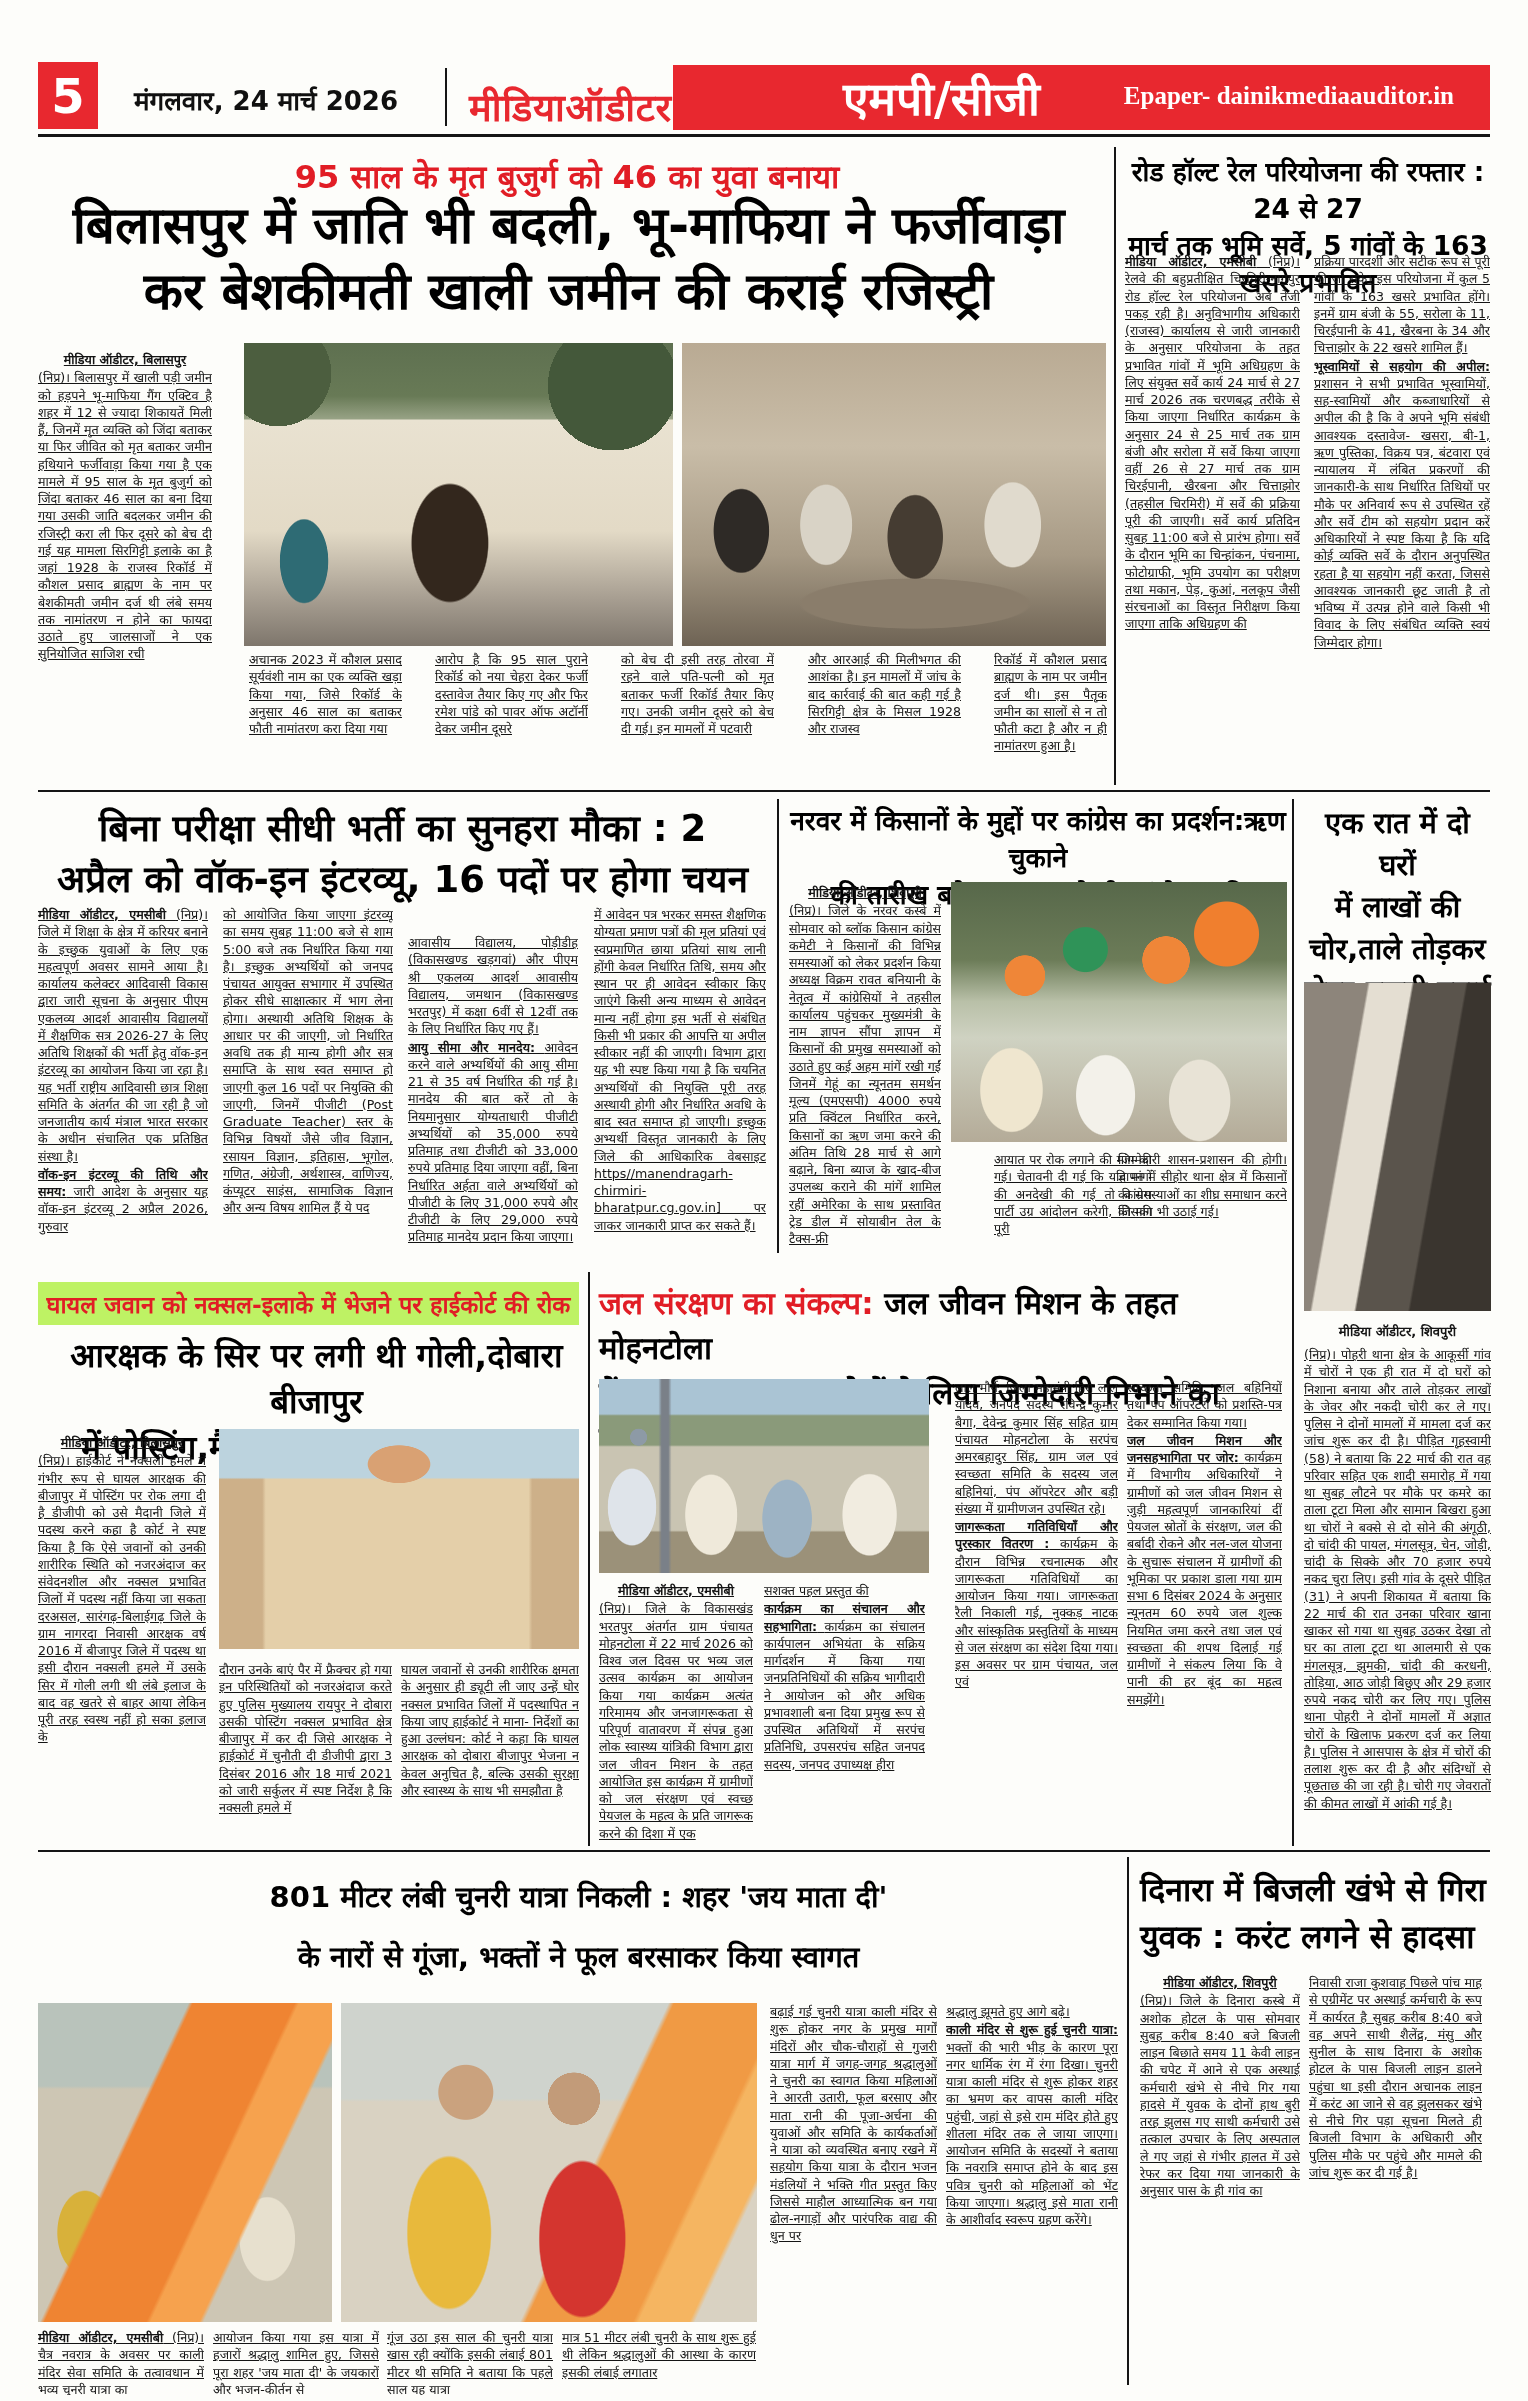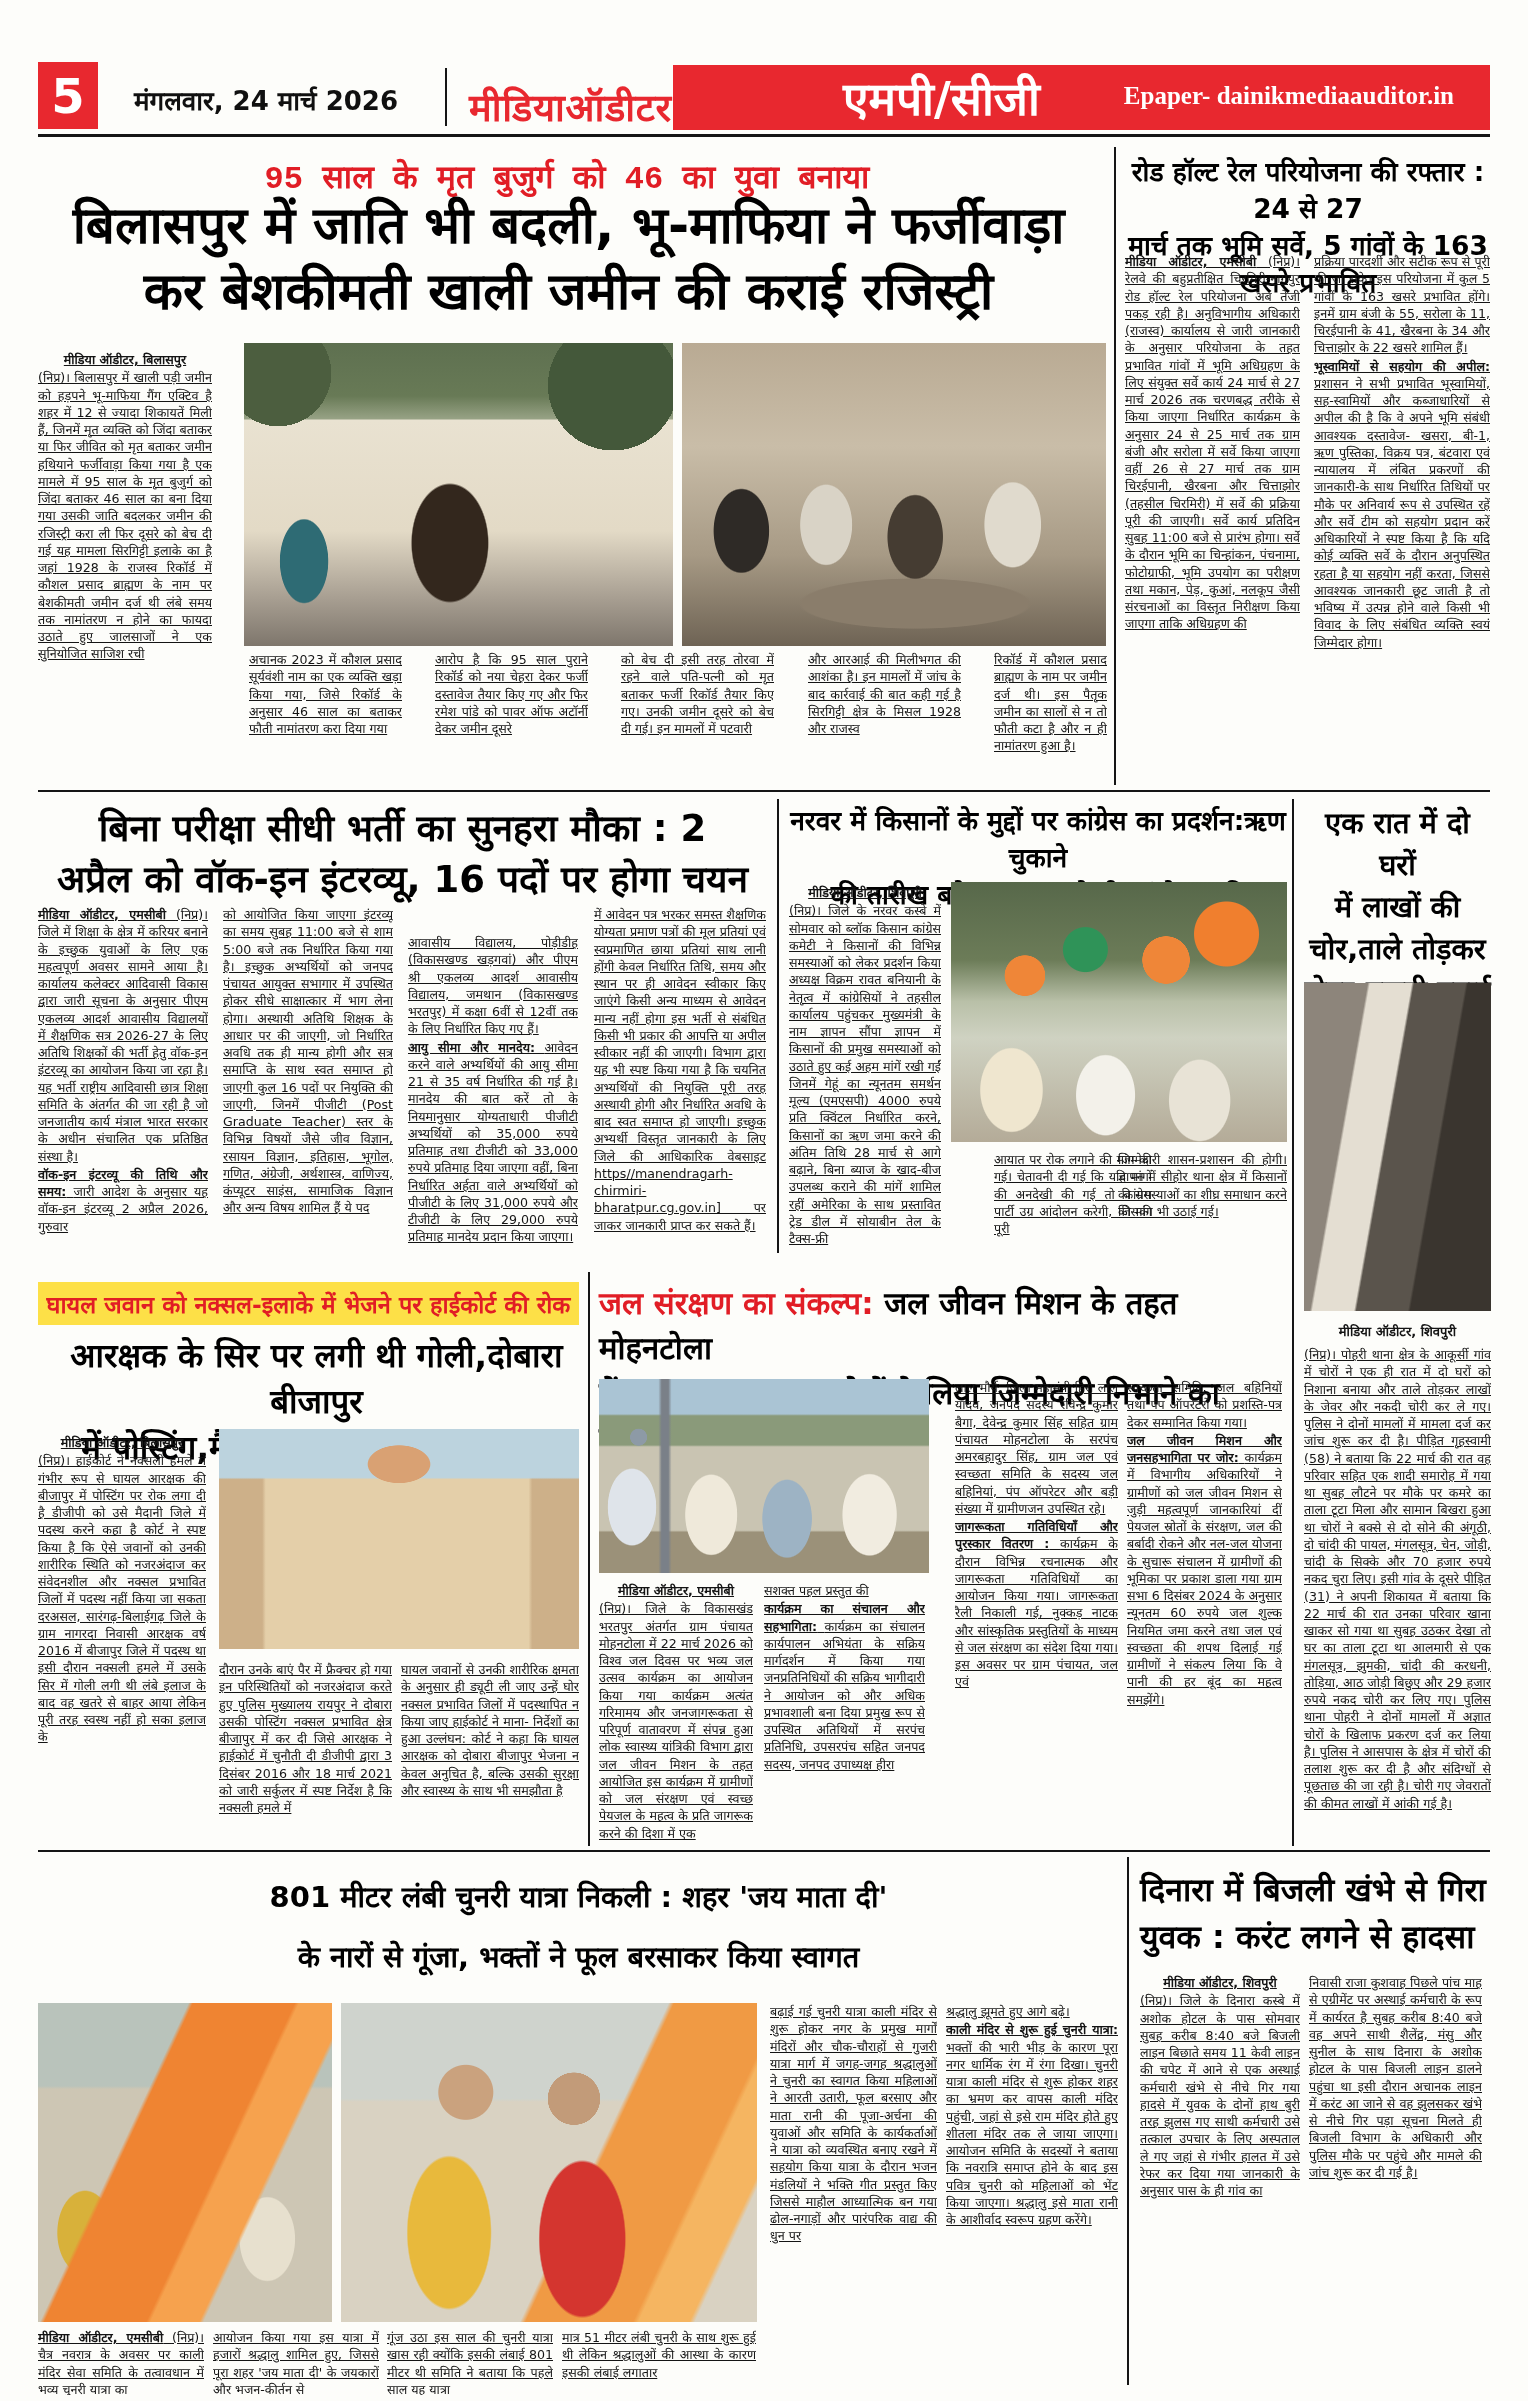--- a/index.html
+++ b/index.html
@@ -18,21 +18,21 @@
   
   .pageno{background:#e8282f;color:#fff;display:flex;align-items:center;justify-content:center;
           font-size:48px;font-weight:800;}
   .hdr-band{background:#e8282f;}
   .masthead{color:#e8282f;font-size:38px;font-weight:800;letter-spacing:0.6px;}
   .datefield{font-size:26px;font-weight:700;color:#101010;}
   .sectionname{color:#fff;font-size:46px;font-weight:800;}
   .epaper{color:#fff;font-size:25px;font-weight:700;font-family:"Liberation Serif",serif;}
   
   .kicker-red{color:#e11d25;font-weight:800;}
-  .kicker-yellow{background:#fde047;color:#e11d25;font-weight:800;display:flex;
+  .kicker-yellow{background:#bef264;color:#e11d25;font-weight:800;display:flex;
                  align-items:center;justify-content:center;}
   
   .ph-registry{background:
     radial-gradient(circle at 86% 14%, #44583a 0 65px, rgba(0,0,0,0) 65px),
     radial-gradient(circle at 8% 10%, #4c5e3f 0 53px, rgba(0,0,0,0) 53px),
     radial-gradient(ellipse 65px 100px at 48% 66%, #33271d 0 58%, rgba(0,0,0,0) 60%),
     radial-gradient(ellipse 41px 71px at 14% 72%, #2e6b74 0 58%, rgba(0,0,0,0) 60%),
     linear-gradient(180deg, #5e7050 0, #687a56 53px, #97a285 76px, #e9e2d1 77px,
                     #e3dac6 62%, #a89f92 84%, #7e766c 100%);}
   .ph-office{background:
@@ -92,21 +92,21 @@
   </div>
   <div class="abs datefield" style="left:134px;top:82px;">मंगलवार, 24 मार्च 2026</div>
   <div class="abs rule" style="left:445px;top:68px;width:1.8px;height:58px;"></div>
   <div class="abs masthead" style="left:469px;top:80px;">मीडियाऑडीटर</div>
   <div class="abs hdr-band" style="left:673px;top:65px;width:817px;height:65px;">
     <span class="abs sectionname" style="left:170px;top:1.2px;">एमपी/सीजी</span>
     <span class="abs epaper" style="right:36px;top:16.5px;">Epaper- dainikmediaauditor.in</span>
   </div>
   <div class="abs rule" style="left:38px;top:134px;width:1452px;height:2.9px;"></div>
 
-  <div class="abs kicker-red center" style="left:38px;top:154px;width:1058px;font-size:32px;font-family:Liberation Mono, monospace;">95 साल के मृत बुजुर्ग को 46 का युवा बनाया</div>
+  <div class="abs kicker-red center" style="left:38px;top:154px;width:1058px;font-size:32px;">95 साल के मृत बुजुर्ग को 46 का युवा बनाया</div>
   <div class="abs hd center" style="left:38px;top:193px;width:1061px;font-size:51px;line-height:66px;">
     <div>बिलासपुर में जाति भी बदली, भू-माफिया ने फर्जीवाड़ा</div>
     <div>कर बेशकीमती खाली जमीन की कराई रजिस्ट्री</div>
   </div>
 
   <div class="abs bt" style="left:38px;top:351px;width:174px;height:434px;">
     <p class="byl">मीडिया ऑडीटर, बिलासपुर</p>
     <p>(निप्र)। बिलासपुर में खाली पड़ी जमीन को हड़पने भू-माफिया गैंग एक्टिव है शहर में 12 से ज्यादा शिकायतें मिली हैं, जिनमें मृत व्यक्ति को जिंदा बताकर या फिर जीवित को मृत बताकर जमीन हथियाने फर्जीवाड़ा किया गया है एक मामले में 95 साल के मृत बुजुर्ग को जिंदा बताकर 46 साल का बना दिया गया उसकी जाति बदलकर जमीन की रजिस्ट्री करा ली फिर दूसरे को बेच दी गई यह मामला सिरगिट्टी इलाके का है जहां 1928 के राजस्व रिकॉर्ड में कौशल प्रसाद ब्राह्मण के नाम पर बेशकीमती जमीन दर्ज थी लंबे समय तक नामांतरण न होने का फायदा उठाते हुए जालसाजों ने एक सुनियोजित साजिश रची</p>
   </div>
   <div class="abs ph ph-registry" style="left:244px;top:343px;width:429px;height:303px;"></div>

